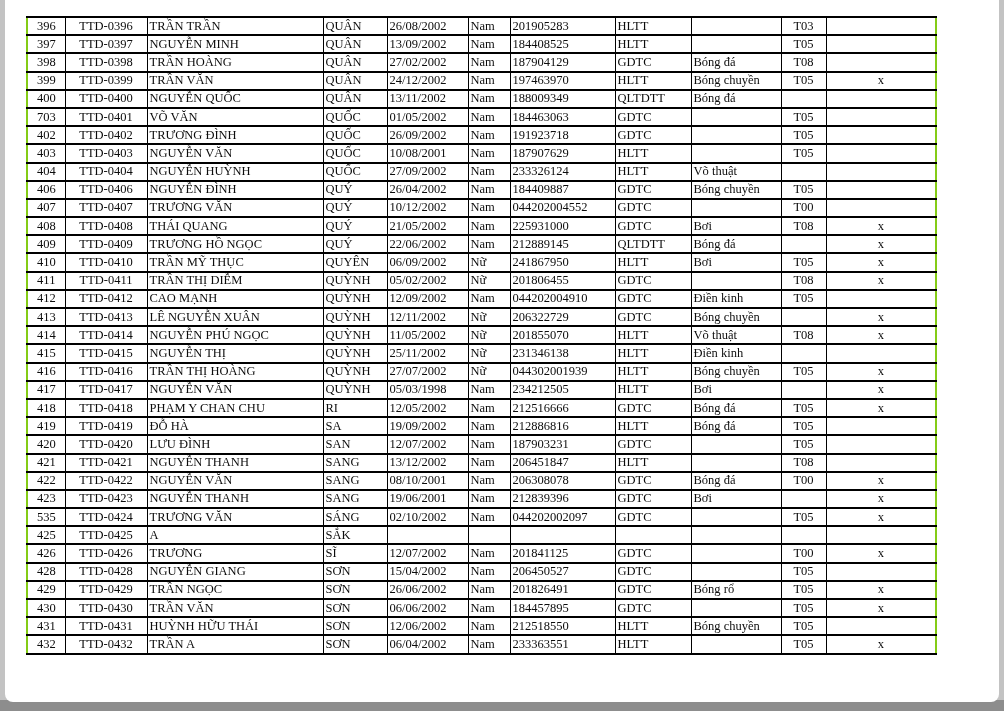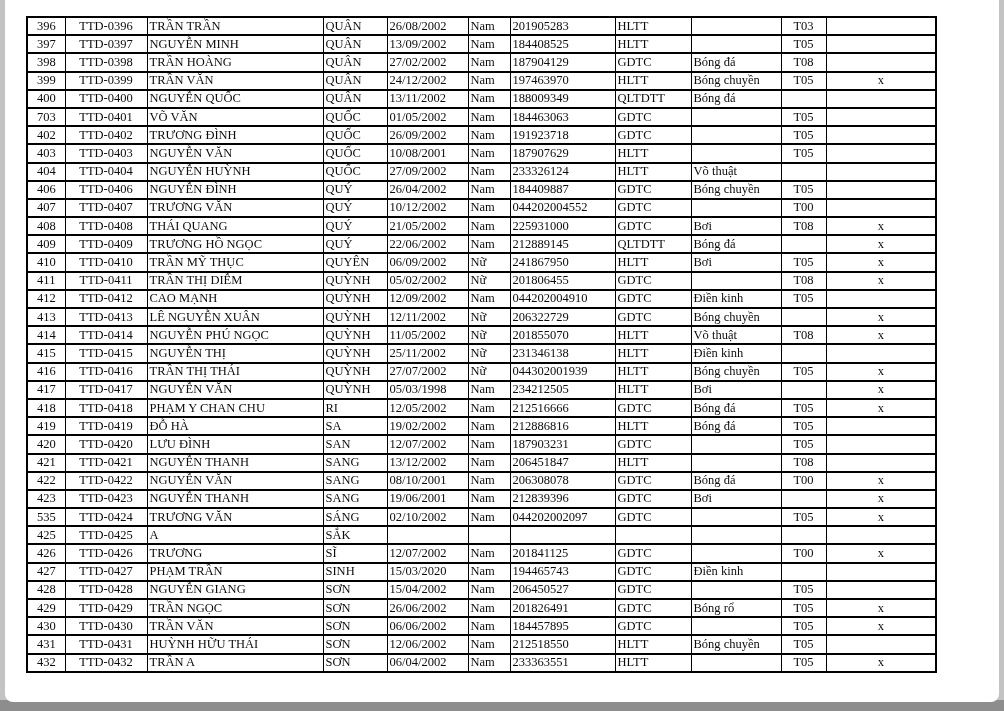--- a/index.html
+++ b/index.html
@@ -27,21 +27,21 @@
   table.roster td{
     border:1px solid #000;
     border-top:2px solid #000;
     border-bottom:2px solid #000;
     height:16.2px;
     padding:0 2px;
     overflow:hidden;
     white-space:nowrap;
     line-height:15px;
   }
-  table.roster{border:2px solid #000000;}
+  table.roster{border:2px solid #84cc16;}
   td.a-center{text-align:center;padding:0;}
   td.a-left{text-align:left;padding-left:3px;}
 </style>
 </head>
 <body>
 
 <div class="stage">
   <div class="bottom-bar"></div>
   <div class="page">
     <table class="roster">
@@ -302,21 +302,21 @@
             <td class="a-left">Nữ</td>
             <td class="a-left">231346138</td>
             <td class="a-left">HLTT</td>
             <td class="a-left">Điền kinh</td>
             <td class="a-center"></td>
             <td class="a-center"></td>
           </tr>
           <tr>
             <td class="a-center">416</td>
             <td class="a-center">TTD-0416</td>
-            <td class="a-left">TRẦN THỊ THÁI</td>
+            <td class="a-left">TRẦN THỊ HOÀNG</td>
             <td class="a-left">QUỲNH</td>
             <td class="a-left">27/07/2002</td>
             <td class="a-left">Nữ</td>
             <td class="a-left">044302001939</td>
             <td class="a-left">HLTT</td>
             <td class="a-left">Bóng chuyền</td>
             <td class="a-center">T05</td>
             <td class="a-center">x</td>
           </tr>
           <tr>
@@ -343,21 +343,21 @@
             <td class="a-left">GDTC</td>
             <td class="a-left">Bóng đá</td>
             <td class="a-center">T05</td>
             <td class="a-center">x</td>
           </tr>
           <tr>
             <td class="a-center">419</td>
             <td class="a-center">TTD-0419</td>
             <td class="a-left">ĐỖ HÀ</td>
             <td class="a-left">SA</td>
-            <td class="a-left">19/02/2002</td>
+            <td class="a-left">19/09/2002</td>
             <td class="a-left">Nam</td>
             <td class="a-left">212886816</td>
             <td class="a-left">HLTT</td>
             <td class="a-left">Bóng đá</td>
             <td class="a-center">T05</td>
             <td class="a-center"></td>
           </tr>
           <tr>
             <td class="a-center">420</td>
             <td class="a-center">TTD-0420</td>
@@ -441,33 +441,20 @@
             <td class="a-center">TTD-0426</td>
             <td class="a-left">TRƯƠNG</td>
             <td class="a-left">SĨ</td>
             <td class="a-left">12/07/2002</td>
             <td class="a-left">Nam</td>
             <td class="a-left">201841125</td>
             <td class="a-left">GDTC</td>
             <td class="a-left"></td>
             <td class="a-center">T00</td>
             <td class="a-center">x</td>
-          </tr>
-          <tr>
-            <td class="a-center">427</td>
-            <td class="a-center">TTD-0427</td>
-            <td class="a-left">PHẠM TRẦN</td>
-            <td class="a-left">SINH</td>
-            <td class="a-left">15/03/2020</td>
-            <td class="a-left">Nam</td>
-            <td class="a-left">194465743</td>
-            <td class="a-left">GDTC</td>
-            <td class="a-left">Điền kinh</td>
-            <td class="a-center"></td>
-            <td class="a-center"></td>
           </tr>
           <tr>
             <td class="a-center">428</td>
             <td class="a-center">TTD-0428</td>
             <td class="a-left">NGUYỄN GIANG</td>
             <td class="a-left">SƠN</td>
             <td class="a-left">15/04/2002</td>
             <td class="a-left">Nam</td>
             <td class="a-left">206450527</td>
             <td class="a-left">GDTC</td>

